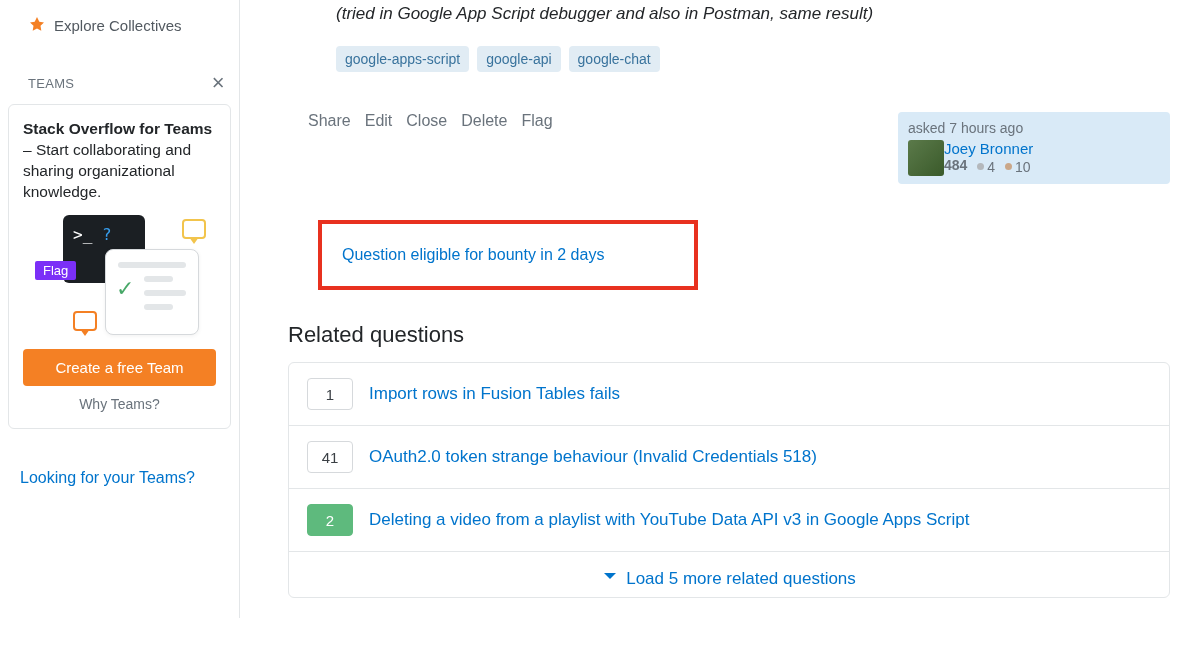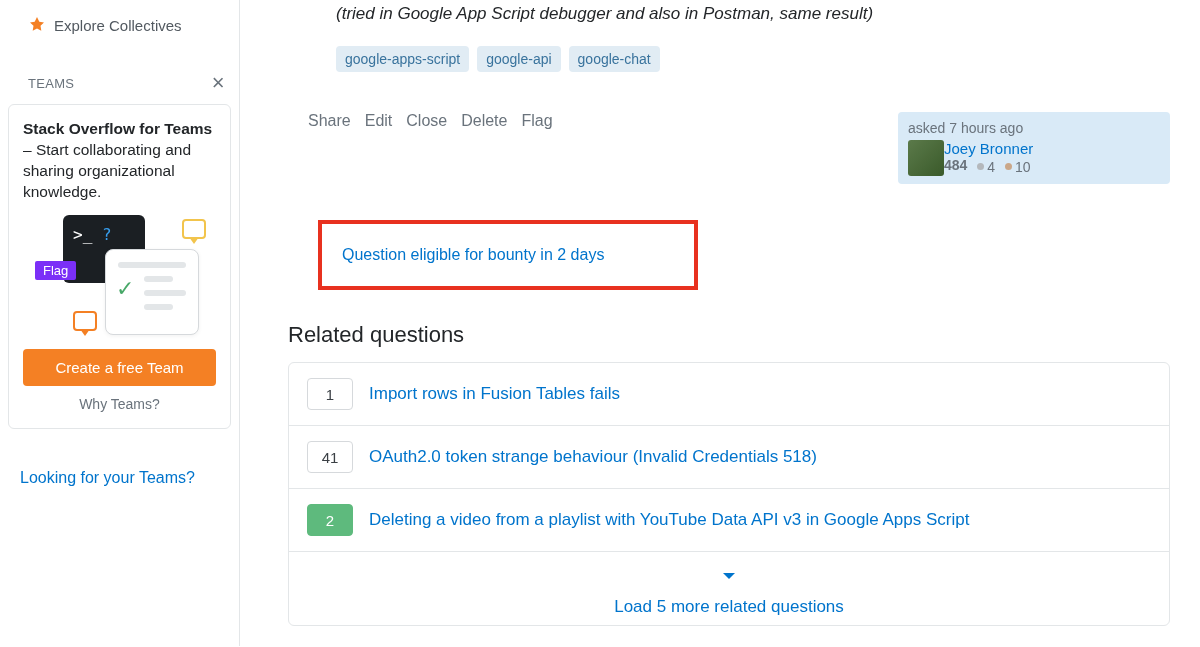--- a/index.html
+++ b/index.html
@@ -51,21 +51,21 @@
 .comment-link { color:#0074cc; padding-left: 50px; font-size:16px; cursor:pointer; margin-bottom: 12px; }
 .bounty-box { border: 4px solid #e8311f; padding: 22px 16px 22px 20px; width: 380px; margin-left: 30px; margin-bottom: 32px; }
 .bounty-box a { color:#0074cc; font-size:16px; cursor:pointer; }
 .related-title { font-size:22px; font-weight:400; margin-bottom: 14px; }
 .related-list { border:1px solid #e3e6e8; border-radius:6px; }
 .rel-item { display:flex; align-items:center; gap:16px; padding: 15px 18px; border-bottom:1px solid #e3e6e8; }
 .rel-item:last-child { border-bottom:none; }
 .score { min-width:46px; height:32px; display:flex; align-items:center; justify-content:center; border:1px solid #d6d9dc; border-radius:4px; font-size:15px; color:#3b4045; }
 .score.answered { background:#5eba7d; color:#fff; border-color:#5eba7d; }
 .rel-link { color:#0074cc; font-size:17px; cursor:pointer; }
-.load-more { text-align:center; padding: 16px 0 8px; color:#0074cc; font-size:17px; cursor:pointer; display:flex; align-items:center; justify-content:center; gap:8px;flex-direction:column; }
+.load-more { text-align:center; padding: 16px 0 8px; color:#0074cc; font-size:17px; cursor:pointer; display:flex; align-items:center; justify-content:center; gap:8px; }
 .chevron { display:inline-block; }
 </style>
 </head>
 <body>
 
 <div class="container">
   <aside class="sidebar">
     <div class="nav-item">
       <span class="iconbox">
         <svg viewBox="0 0 18 18" width="18" height="18">

